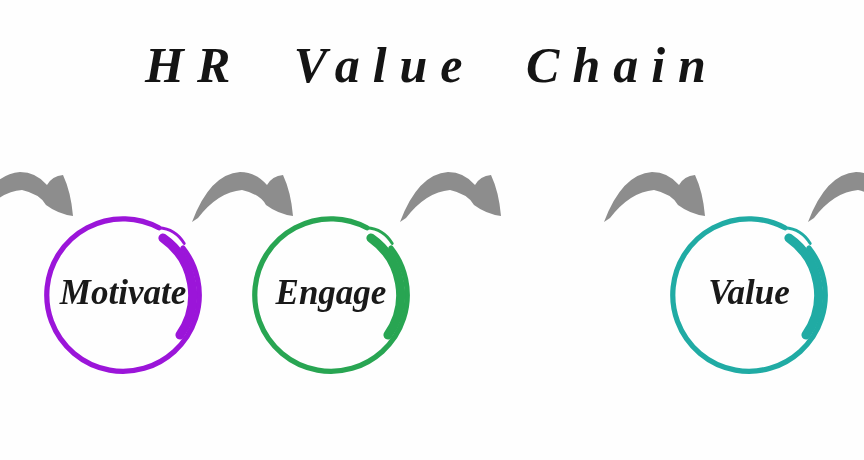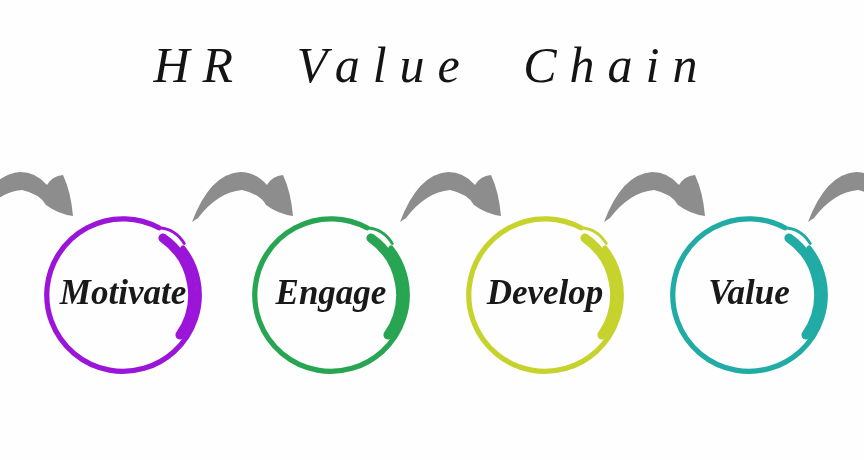--- a/index.html
+++ b/index.html
@@ -16,21 +16,21 @@
     overflow: hidden;
   }
   .title {
     position: absolute;
     top: 36px;
     left: 0;
     width: 100%;
     text-align: center;
     font-family: "Liberation Serif", serif;
     font-style: italic;
-    font-weight: normal;
+    font-weight: bold;
     font-size: 50px;
     letter-spacing: 0.26em;
     word-spacing: 0.5em;
     color: #141414;
     white-space: nowrap;
   }
   .step {
     position: absolute;
     width: 162px;
     height: 162px;
@@ -105,28 +105,20 @@
 
   <div class="step pos-step-1">
     <svg viewBox="0 0 170 170" aria-hidden="true">
       <path fill="none" stroke-width="5.5" stroke-linecap="round" d="M 148.0 35.7 A 80 80 0 1 1 122.6 14.4" stroke="#28A552"></path>
       <path fill="none" stroke-width="9.5" stroke-linecap="round" d="M 126.9 25.2 A 73 73 0 0 1 144.8 126.9" stroke="#28A552"></path>
       <path fill="none" stroke-width="3" stroke-linecap="round" d="M 122.6 14.4 Q 140.0 15.5 149.3 31.0" stroke="#28A552"></path>
     </svg>
     <div class="label">Engage</div>
   </div>
 
-  <div class="step pos-step-2">
-    <svg viewBox="0 0 170 170" aria-hidden="true">
-      <path fill="none" stroke-width="5.5" stroke-linecap="round" d="M 148.0 35.7 A 80 80 0 1 1 122.6 14.4" stroke="#C6D32C"></path>
-      <path fill="none" stroke-width="9.5" stroke-linecap="round" d="M 126.9 25.2 A 73 73 0 0 1 144.8 126.9" stroke="#C6D32C"></path>
-      <path fill="none" stroke-width="3" stroke-linecap="round" d="M 122.6 14.4 Q 140.0 15.5 149.3 31.0" stroke="#C6D32C"></path>
-    </svg>
-    <div class="label">Develop</div>
-  </div>
 
   <div class="step pos-step-3">
     <svg viewBox="0 0 170 170" aria-hidden="true">
       <path fill="none" stroke-width="5.5" stroke-linecap="round" d="M 148.0 35.7 A 80 80 0 1 1 122.6 14.4" stroke="#20ABA4"></path>
       <path fill="none" stroke-width="9.5" stroke-linecap="round" d="M 126.9 25.2 A 73 73 0 0 1 144.8 126.9" stroke="#20ABA4"></path>
       <path fill="none" stroke-width="3" stroke-linecap="round" d="M 122.6 14.4 Q 140.0 15.5 149.3 31.0" stroke="#20ABA4"></path>
     </svg>
     <div class="label">Value</div>
   </div>
 

